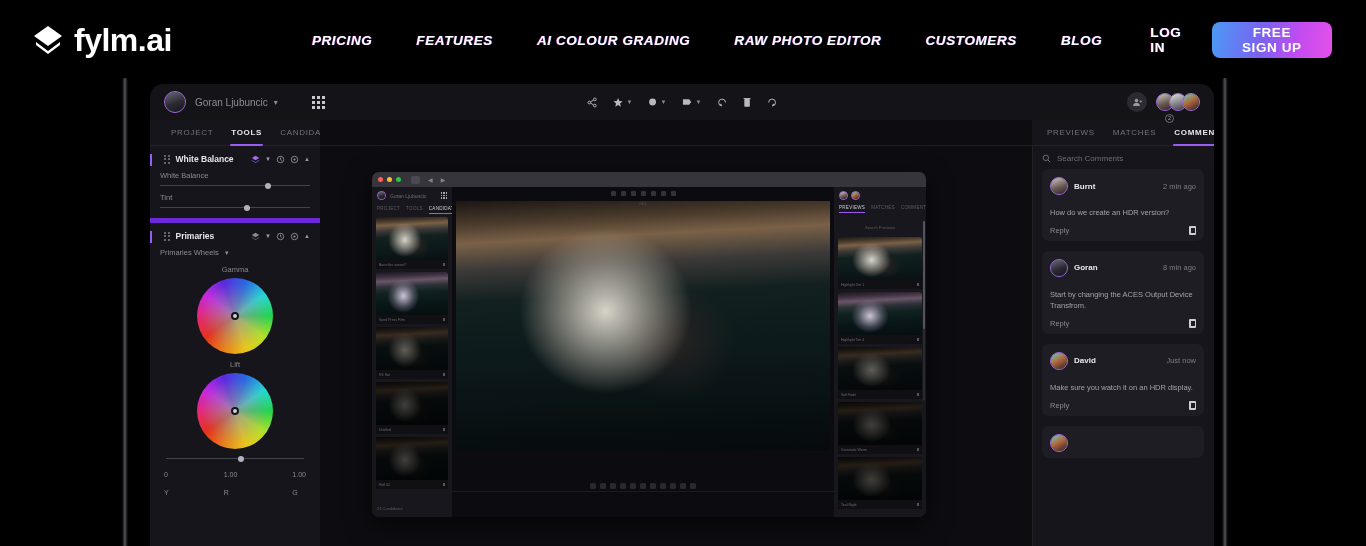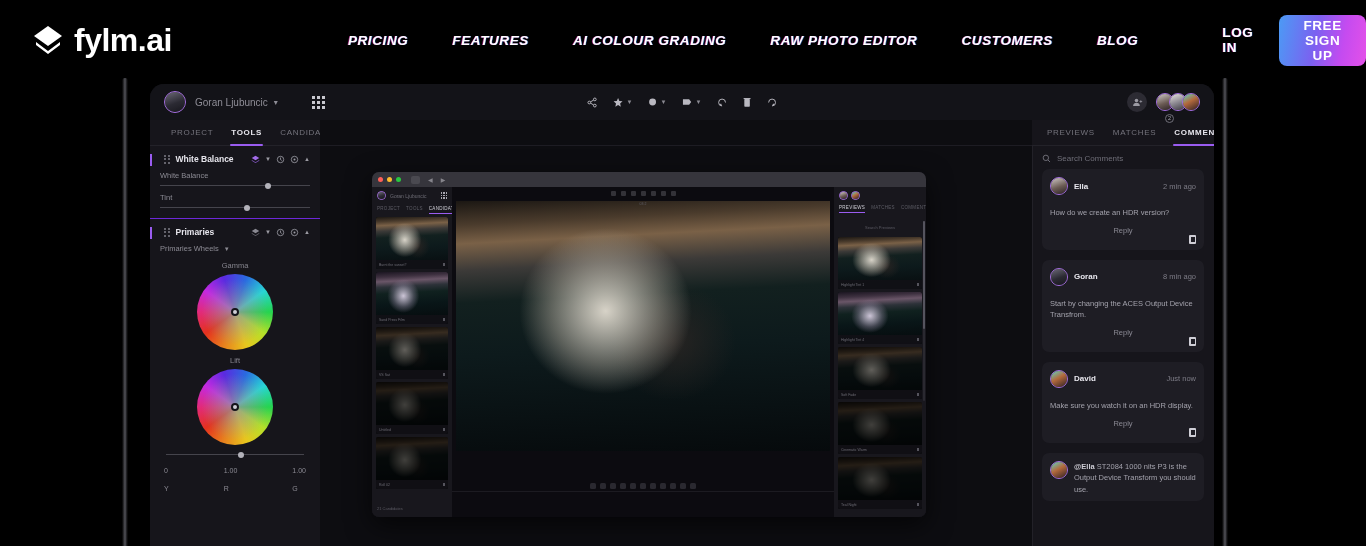--- a/index.html
+++ b/index.html
@@ -6,21 +6,21 @@
   html, body {
     width:1366px; height:546px;
     background:#000;
     font-family:"Liberation Sans", sans-serif;
     overflow:hidden;
   }
 
   
   #topnav{
     position:absolute; left:0; top:0; width:1366px; height:80px;
-    background:#000; display:flex; align-items:center;gap:36px;
+    background:#000; display:flex; align-items:center;
   }
   #brand{ display:flex; align-items:center; gap:8px; margin-left:30px; }
   .logo-mark{ width:36px; height:36px; position:relative; }
   .logo-mark svg{ display:block; }
   .brand-text{
     color:#fff; font-size:32px; font-weight:700; letter-spacing:-0.5px;
     line-height:1;
   }
   #mainmenu{ display:flex; align-items:center; gap:0; margin-left:118px;font-style:italic; }
   .nav-link{
@@ -107,21 +107,21 @@
   }
   .tab{
     font-size:8px; letter-spacing:0.7px; color:#74737c; cursor:pointer;
     padding:0 9px; position:relative; height:26px; display:flex; align-items:center;
   }
   .tab.active{ color:#e8e7ee; font-weight:700; }
   .tab.active::after{
     content:""; position:absolute; left:8px; right:8px; bottom:0; height:2px;
     background:#9a5cf0; border-radius:1px;
   }
-  .tool-block{ border-bottom:1px solid #6d28d9; padding:8px 10px 10px 10px; position:relative; }
+  .tool-block{ border-bottom:5px solid #6d28d9; padding:8px 10px 10px 10px; position:relative; }
   .block-head{ display:flex; align-items:center; gap:6px; }
   .grip-bar{ position:absolute; left:0; top:8px; width:2px; height:12px; background:#9a5cf0; }
   .grip-dots{ display:grid; grid-template-columns:repeat(2,2px); grid-template-rows:repeat(3,2px);
     gap:1.5px; margin-left:4px; }
   .grip-dots i{ width:2px; height:2px; background:#64636c; display:block; }
   .block-title{ color:#e6e5ec; font-size:8.5px; font-weight:700; }
   .block-icons{ margin-left:auto; display:flex; align-items:center; gap:5px; color:#9b9aa3; }
   .hex{ width:9px; height:9px; }
   .slider-row{ margin-top:7px; }
   .slider-label{ color:#8b8a93; font-size:7.5px; margin-bottom:5px; }
@@ -250,21 +250,21 @@
   }
   #search-text{ color:#6f6e78; font-size:8px; }
   .comment-card{
     margin:0 10px 10px; background:#1e1d24; border-radius:7px; padding:8px 8px 6px;
   }
   .c-head{ display:flex; align-items:center; gap:6px; }
   .c-name{ color:#e9e8ef; font-size:8px; font-weight:700; }
   .c-time{ margin-left:auto; color:#7d7c86; font-size:7.5px; }
   .c-body{ color:#a3a2ac; font-size:7.5px; line-height:1.55; margin-top:12px; }
   .c-body b{ color:#cfced6; font-weight:700; }
-  .c-foot{ display:flex; align-items:center; margin-top:7px;flex-direction:column; }
+  .c-foot{ display:flex; align-items:flex-end; margin-top:7px; }
   .c-reply{ color:#8a8993; font-size:7.5px; }
   .c-del{ margin-left:auto; width:7px; height:9px; background:#cfced6; border-radius:1px; position:relative; }
   .c-del::before{
     content:""; position:absolute; left:1.5px; right:1.5px; top:2px; bottom:1.5px;
     background:#1e1d24;
   }
 
   #right-divider{
     position:absolute; left:0; top:26px; width:1px; bottom:0; background:#222128;
   }
@@ -710,21 +710,21 @@
               <path d="M9.2 9.2 L12.5 12.5"></path>
           </svg>
           <span id="search-text">Search Comments</span>
         </div>
 
         <div class="comment-card">
           <div class="c-head">
             <span class="avatar tiny">
                 <span class="avatar-img face-b"></span>
               </span>
-            <span class="c-name">Ella</span>
+            <span class="c-name">Burnt</span>
             <span class="c-time">2 min ago</span>
           </div>
           <div class="c-body">How do we create an HDR version?</div>
           <div class="c-foot">
             <span class="c-reply">Reply</span>
             <span class="c-del"></span>
           </div>
         </div>
 
         <div class="comment-card">
@@ -755,22 +755,19 @@
             <span class="c-reply">Reply</span>
             <span class="c-del"></span>
           </div>
         </div>
 
         <div class="comment-card">
           <div class="c-head" style="align-items:flex-start;">
             <span class="avatar tiny">
                 <span class="avatar-img face-d"></span>
               </span>
-            <span class="c-body" style="margin-top:0;">
-              <b>@Ella</b><span> ST2084 1000 nits P3 is the Output Device Transform you should use.</span>
-            </span>
           </div>
         </div>
       </div>
 
     </div>
   </div>
 </div>
 
 </body></html>

